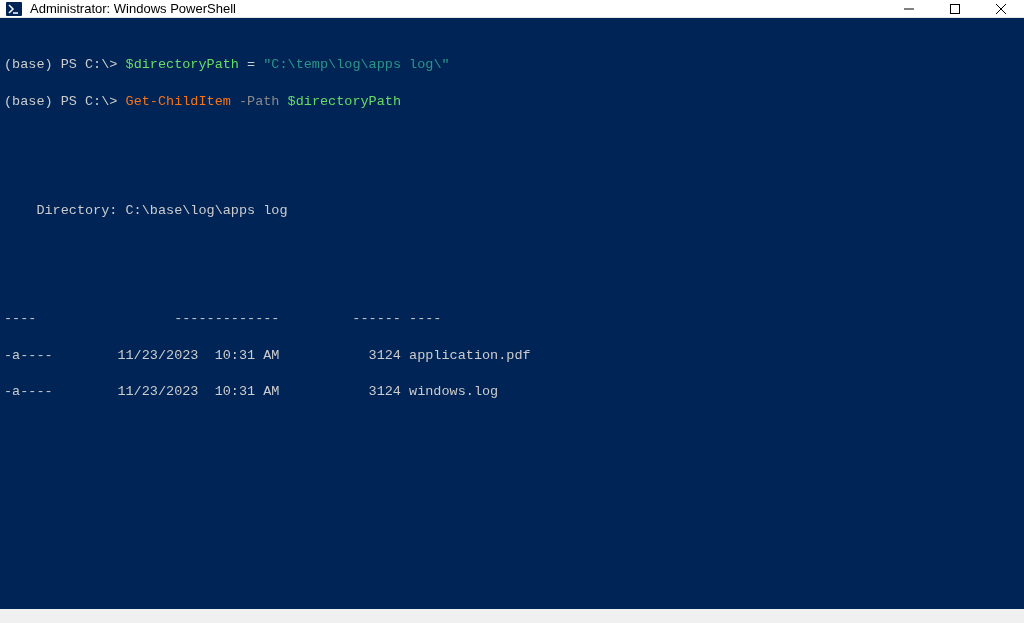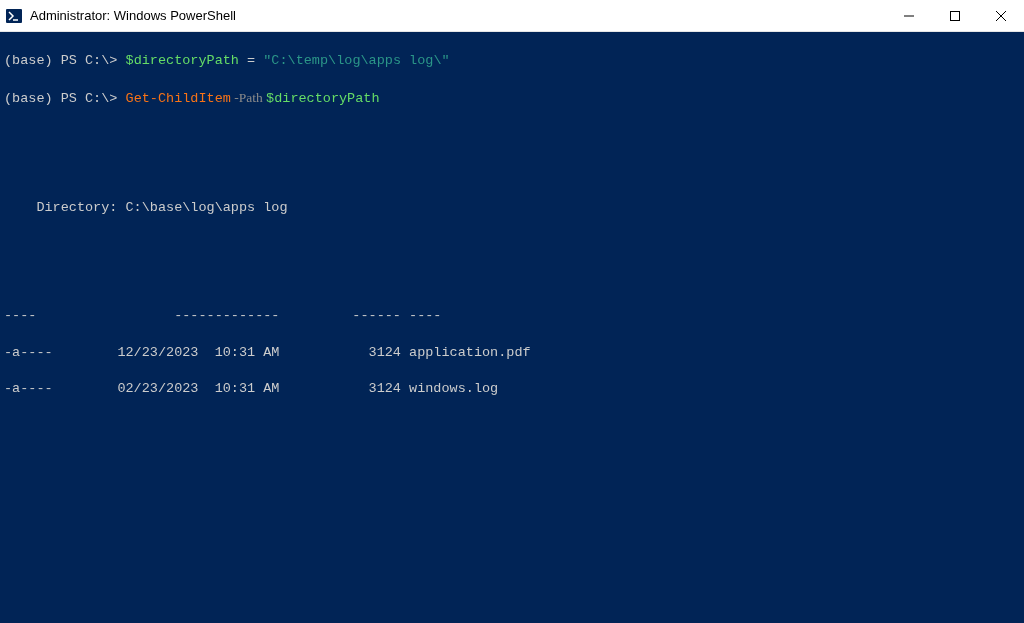--- a/index.html
+++ b/index.html
@@ -5,21 +5,21 @@
   * { margin: 0; padding: 0; box-sizing: border-box; }
   body {
     font-family: Consolas, 'Courier New', monospace;
     font-size: 13.5px;
     background: #f0f0f0;
     width: 1024px;
     height: 623px;
     overflow: hidden;
   }
   .titlebar {
-    height: 32px;
+    height: 18px;
     background: #ffffff;
     display: flex;
     align-items: center;
     padding-left: 6px;
     font-family: 'Segoe UI', Tahoma, sans-serif;
     font-size: 13px;
     color: #000;
     border-bottom: 1px solid #e5e5e5;
   }
   .titlebar-icon {
@@ -41,28 +41,28 @@
     font-family: 'Segoe UI', sans-serif;
     font-size: 10px;
     color: #000;
     cursor: pointer;
   }
   .terminal {
     background: #012456;
     color: #cccccc;
     width: 100%;
     height: calc(623px - 32px);
-    padding: 2px 4px;
+    padding: 20px 4px;
     line-height: 1.35;
     white-space: pre;
     overflow: hidden;
   }
   .prompt-base { color: #cccccc; }
   .cmdlet { color: #f97316; }
-  .param { color: #8a8a8a; font-family: Liberation Serif, serif; }
+  .param { color: #8a8a8a; }
   .var { color: #66dd66; }
   .str { color: #2b9688; }
   .plain { color: #cccccc; }
   .blank { height: 18px; }
 </style>
 </head>
 <body>
 
 <div class="titlebar">
   <span class="titlebar-icon">
@@ -95,22 +95,22 @@
 
 <div class="terminal">
 <div><span class="prompt-base">(base) PS C:\&gt; </span><span class="var">$directoryPath</span><span class="plain"> = </span><span class="str">"C:\temp\log\apps log\"</span></div>
 <div><span class="prompt-base">(base) PS C:\&gt; </span><span class="cmdlet">Get-ChildItem</span><span class="param"> -Path </span><span class="var">$directoryPath</span></div>
 <div class="blank"></div>
 <div class="blank"></div>
 <div class="plain">    Directory: C:\base\log\apps log</div>
 <div class="blank"></div>
 <div class="blank"></div>
 <div class="plain">----                 -------------         ------ ----</div>
-<div class="plain">-a----        12/23/2023  10:31 AM           3124 application.pdf</div>
-<div class="plain">-a----        02/23/2023  10:31 AM           3124 windows.log</div>
+<div class="plain">-a----        11/23/2023  10:31 AM           3124 application.pdf</div>
+<div class="plain">-a----        11/23/2023  10:31 AM           3124 windows.log</div>
 <div class="blank"></div>
 <div class="blank"></div>
 <div class="blank"></div>
 
 
 
 
 
 
 

